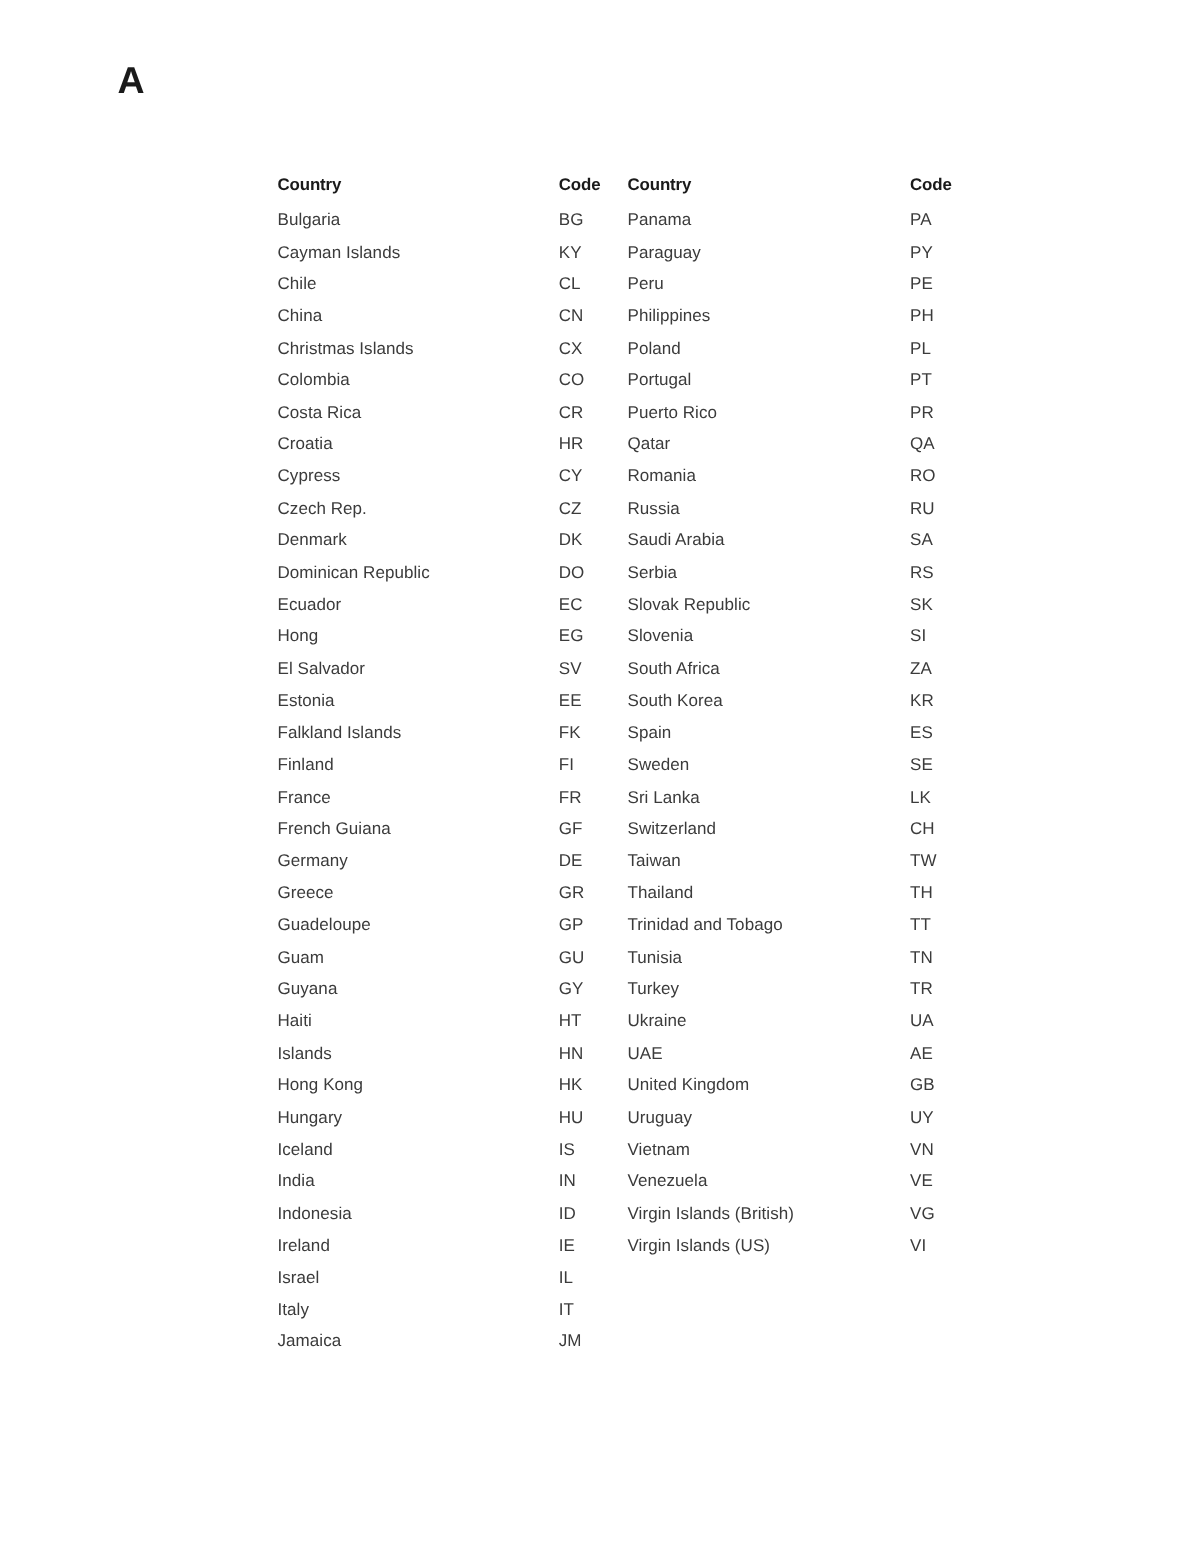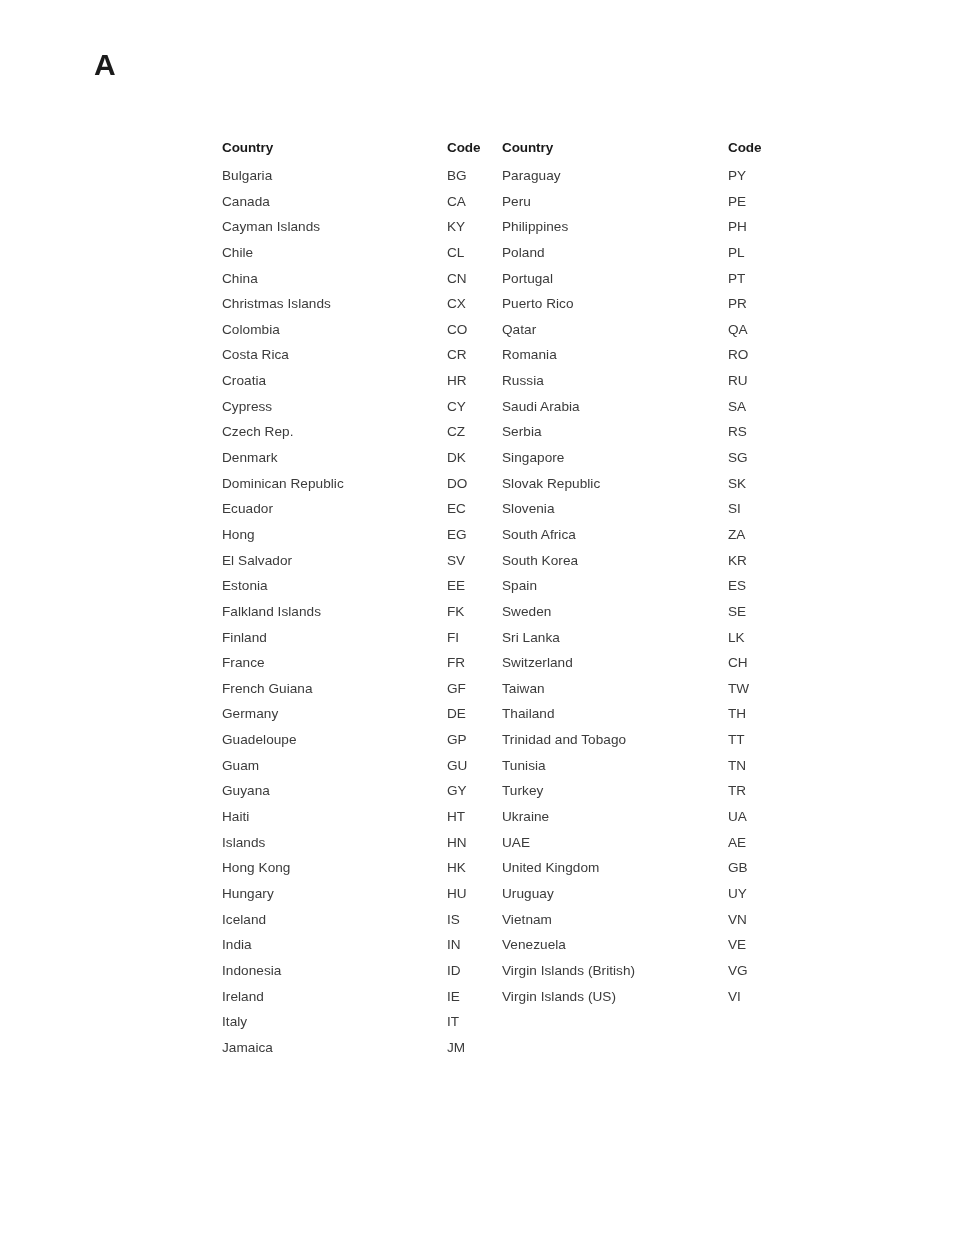--- a/index.html
+++ b/index.html
@@ -91,24 +91,20 @@
       <div class="hdr-row">
         <span class="cell-country">Country</span>
         <span class="cell-code">Code</span>
       </div>
       <div>
           <div class="data-row">
             <span class="cell-country">Bulgaria</span>
             <span class="cell-code">BG</span>
           </div>
           <div class="data-row">
-            <span class="cell-country">Canada</span>
-            <span class="cell-code">CA</span>
-          </div>
-          <div class="data-row">
             <span class="cell-country">Cayman Islands</span>
             <span class="cell-code">KY</span>
           </div>
           <div class="data-row">
             <span class="cell-country">Chile</span>
             <span class="cell-code">CL</span>
           </div>
           <div class="data-row">
             <span class="cell-country">China</span>
             <span class="cell-code">CN</span>
@@ -175,20 +171,24 @@
           </div>
           <div class="data-row">
             <span class="cell-country">French Guiana</span>
             <span class="cell-code">GF</span>
           </div>
           <div class="data-row">
             <span class="cell-country">Germany</span>
             <span class="cell-code">DE</span>
           </div>
           <div class="data-row">
+            <span class="cell-country">Greece</span>
+            <span class="cell-code">GR</span>
+          </div>
+          <div class="data-row">
             <span class="cell-country">Guadeloupe</span>
             <span class="cell-code">GP</span>
           </div>
           <div class="data-row">
             <span class="cell-country">Guam</span>
             <span class="cell-code">GU</span>
           </div>
           <div class="data-row">
             <span class="cell-country">Guyana</span>
             <span class="cell-code">GY</span>
@@ -217,39 +217,47 @@
             <span class="cell-country">India</span>
             <span class="cell-code">IN</span>
           </div>
           <div class="data-row">
             <span class="cell-country">Indonesia</span>
             <span class="cell-code">ID</span>
           </div>
           <div class="data-row">
             <span class="cell-country">Ireland</span>
             <span class="cell-code">IE</span>
+          </div>
+          <div class="data-row">
+            <span class="cell-country">Israel</span>
+            <span class="cell-code">IL</span>
           </div>
           <div class="data-row">
             <span class="cell-country">Italy</span>
             <span class="cell-code">IT</span>
           </div>
           <div class="data-row">
             <span class="cell-country">Jamaica</span>
             <span class="cell-code">JM</span>
           </div>
         </div>
     </div>
 
     <div class="col-pair right">
       <div class="hdr-row">
         <span class="cell-country">Country</span>
         <span class="cell-code">Code</span>
       </div>
       <div>
           <div class="data-row">
+            <span class="cell-country">Panama</span>
+            <span class="cell-code">PA</span>
+          </div>
+          <div class="data-row">
             <span class="cell-country">Paraguay</span>
             <span class="cell-code">PY</span>
           </div>
           <div class="data-row">
             <span class="cell-country">Peru</span>
             <span class="cell-code">PE</span>
           </div>
           <div class="data-row">
             <span class="cell-country">Philippines</span>
             <span class="cell-code">PH</span>
@@ -280,24 +288,20 @@
           </div>
           <div class="data-row">
             <span class="cell-country">Saudi Arabia</span>
             <span class="cell-code">SA</span>
           </div>
           <div class="data-row">
             <span class="cell-country">Serbia</span>
             <span class="cell-code">RS</span>
           </div>
           <div class="data-row">
-            <span class="cell-country">Singapore</span>
-            <span class="cell-code">SG</span>
-          </div>
-          <div class="data-row">
             <span class="cell-country">Slovak Republic</span>
             <span class="cell-code">SK</span>
           </div>
           <div class="data-row">
             <span class="cell-country">Slovenia</span>
             <span class="cell-code">SI</span>
           </div>
           <div class="data-row">
             <span class="cell-country">South Africa</span>
             <span class="cell-code">ZA</span>

